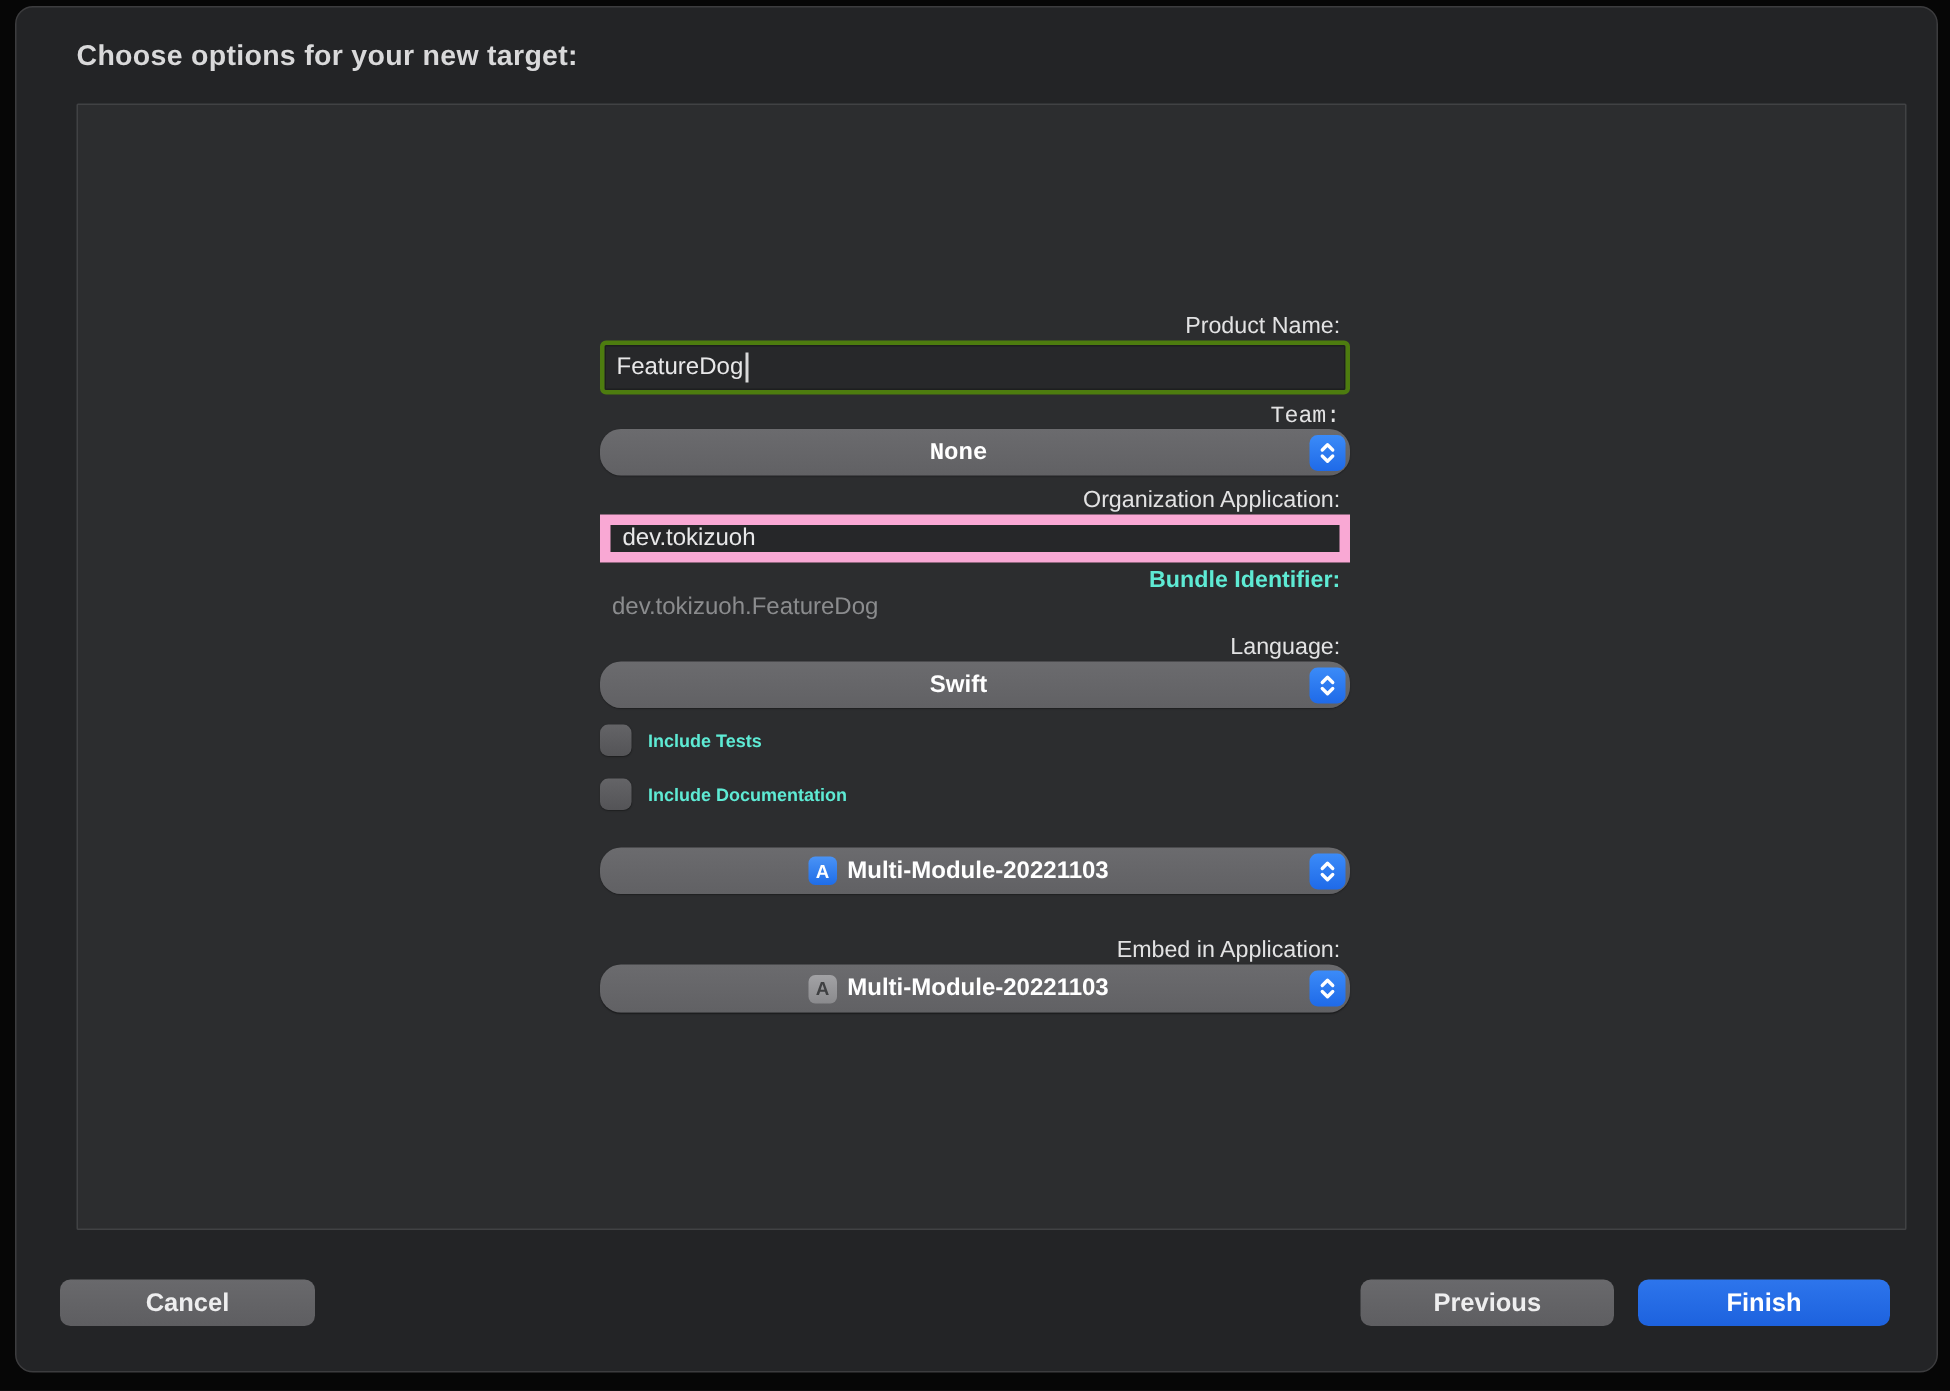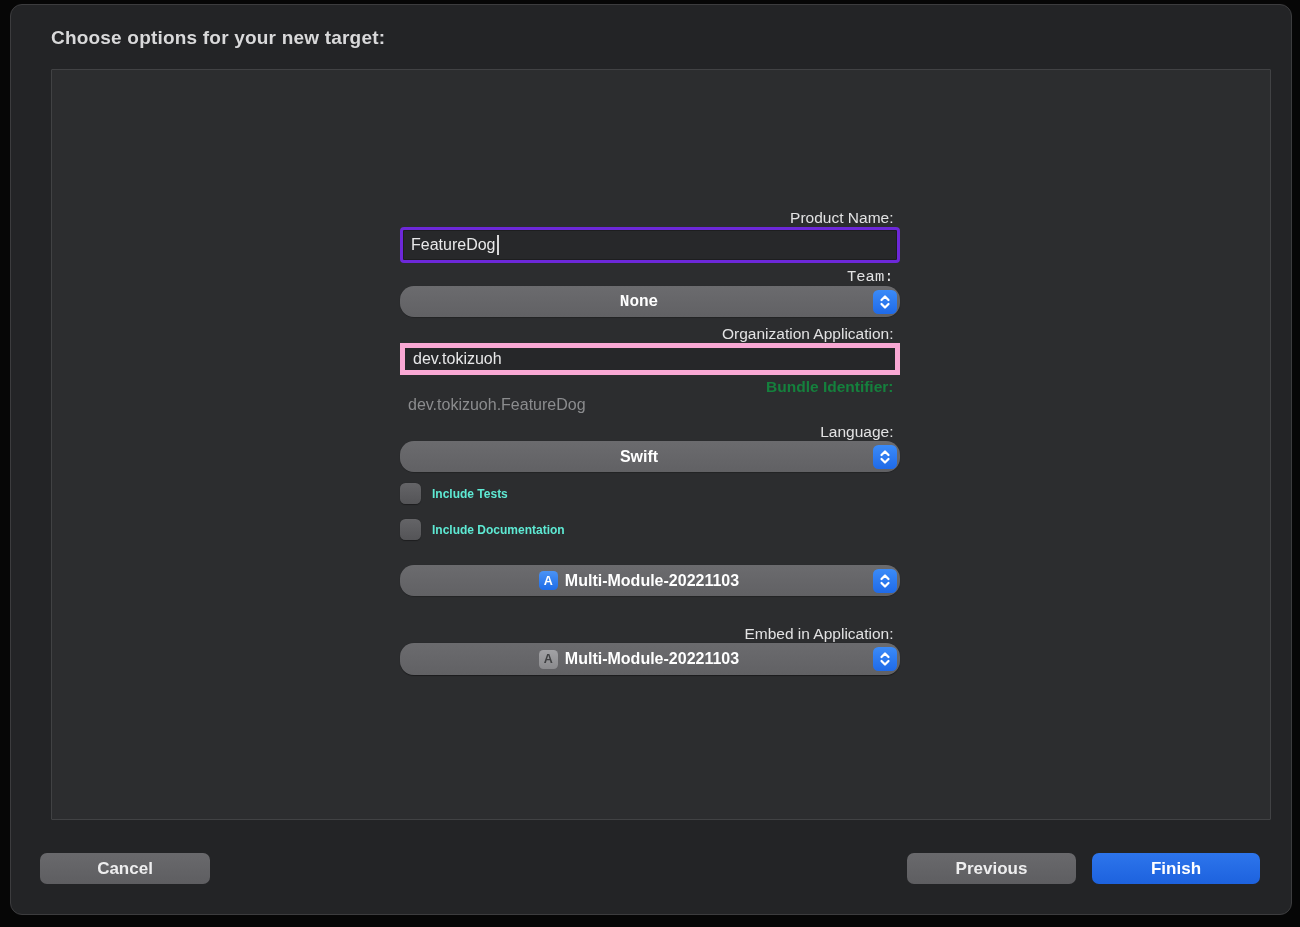--- a/index.html
+++ b/index.html
@@ -48,30 +48,30 @@
     padding-right: 9px;
     font-size: 15.5px;
     color: #e2e2e3;
   }
   .control { width: 500px; position: relative; }
 
   
   .textfield {
     height: 32px;
     background: #262729;
-    border: 5px solid #f9a8d4;
+    border: 7px solid #f9a8d4;
     display: flex;
     align-items: center;
     padding: 0 8px;
     font-size: 16px;
     color: #e8e8e9;
   }
   .textfield.focused {
     height: 36px;
-    border: 3px solid #6d28d9;
+    border: 3px solid #4d7c0f;
     border-radius: 4px;
     background: #27282a;
     box-shadow: inset 0 0 0 1px #1d1e1f;
   }
   .caret {
     display: inline-block;
     width: 2px; height: 20px;
     background: #d7d7d8;
     margin-left: 1px;
     vertical-align: middle;
@@ -201,21 +201,21 @@
 <div class="row" style="top: 325px; height: 32px;">
   <div class="label">Organization Application:</div>
   <div class="control">
     <div class="textfield">
       <span>dev.tokizuoh</span>
     </div>
   </div>
 </div>
 
 <div class="row" style="top: 378px; height: 24px;">
-  <div class="label" style="font-weight:700; color:#15803d;">Bundle Identifier:</div>
+  <div class="label" style="font-weight:700; color:#5eead4;">Bundle Identifier:</div>
   <div class="control">
     <div class="static-value">dev.tokizuoh.FeatureDog</div>
   </div>
 </div>
 
 <div class="row" style="top: 423px; height: 31px;">
   <div class="label">Language:</div>
   <div class="control">
     <div class="popup">
       <span class="popup-value">Swift</span>

